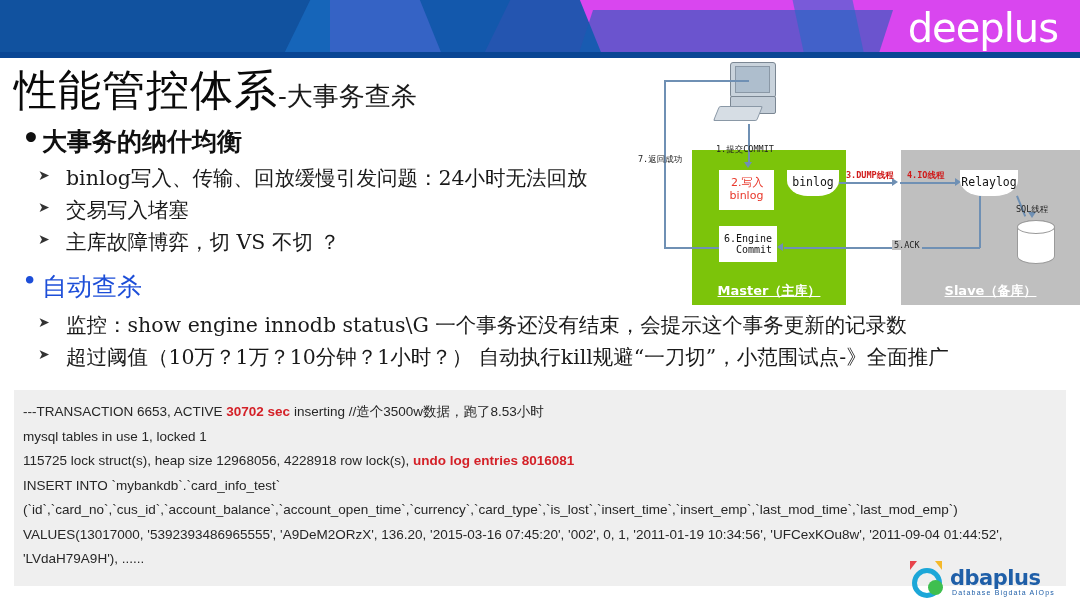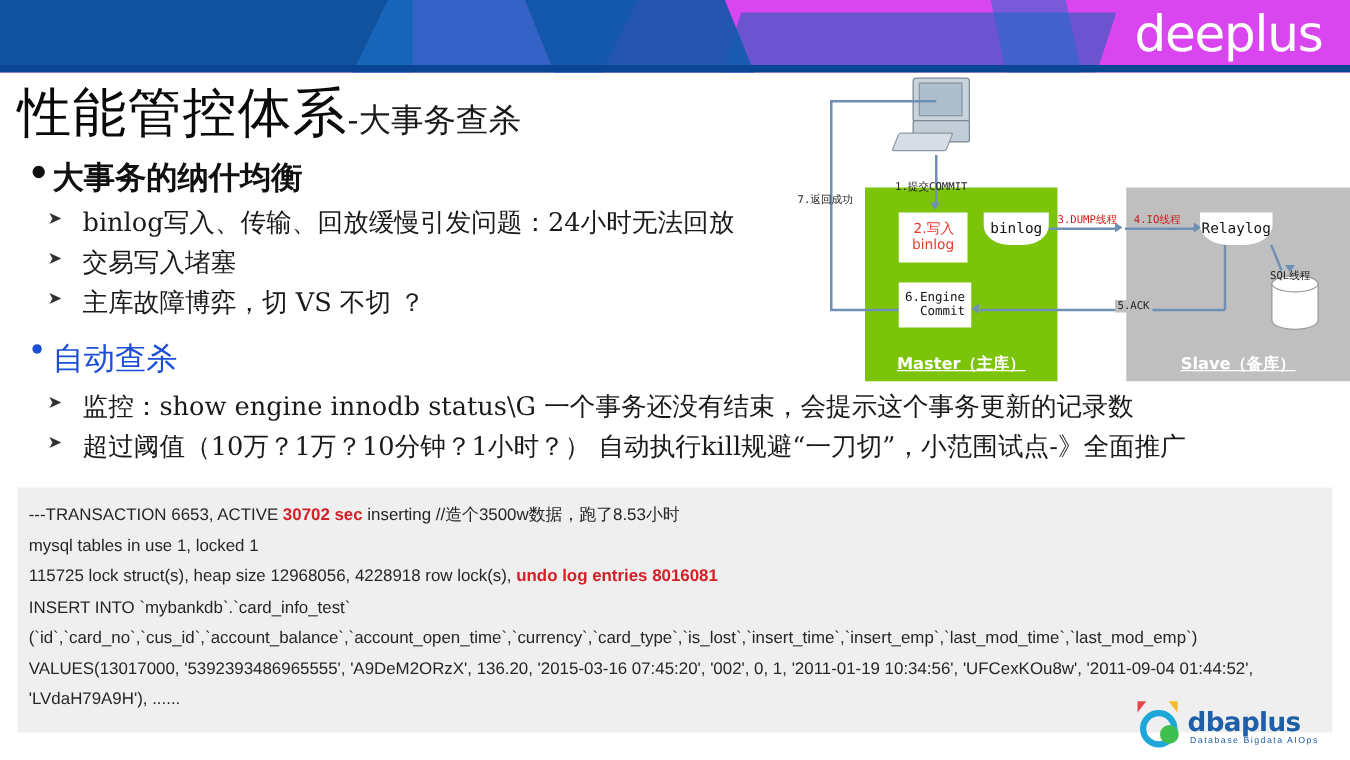--- a/index.html
+++ b/index.html
@@ -110,21 +110,21 @@
           border:1px solid #7b8793;border-radius:3px;}
   .pc-scr{position:absolute;left:19px;top:4px;width:33px;height:25px;background:#aebecd;
           border:1px solid #8a98a6;}
   .pc-base{position:absolute;left:14px;top:34px;width:44px;height:16px;background:#c3cdd7;
            border:1px solid #7b8793;border-radius:2px;}
   .pc-kbd{position:absolute;left:0px;top:44px;width:42px;height:13px;background:#d6dde4;
           border:1px solid #8a98a6;transform:skewX(-22deg);border-radius:2px;}
 
   .lbl{position:absolute;font-family:"DejaVu Sans Mono", monospace;
        font-size:8.5px;color:#222;white-space:nowrap;}
-  .lbl-red{color:#d01b1b;font-weight:normal;}
+  .lbl-red{color:#d01b1b;font-weight:bold;}
   .ar{position:absolute;background:#6f90b4;}
   .arh{position:absolute;width:0;height:0;}
   .arh-d{border-left:4px solid transparent;border-right:4px solid transparent;border-top:6px solid #6f90b4;}
   .arh-r{border-top:4px solid transparent;border-bottom:4px solid transparent;border-left:6px solid #6f90b4;}
   .arh-l{border-top:4px solid transparent;border-bottom:4px solid transparent;border-right:6px solid #6f90b4;}
 
   
   .code{
     position:absolute;left:14px;top:390px;width:1052px;height:196px;
     background:#efefef;padding:10px 14px 0 9px;box-sizing:border-box;
@@ -222,21 +222,21 @@
     <div class="node n-write">2.写入<br>binlog</div>
     <div class="node n-engine">6.Engine<br>Commit</div>
     <div class="node n-binlog">binlog</div>
     <div class="node n-relay">Relaylog</div>
     <div class="cyl"></div>
 
     <div class="lbl" style="left:92px;top:84px;">1.提交COMMIT</div>
     <div class="lbl" style="left:14px;top:94px;">7.返回成功</div>
     <div class="lbl lbl-red" style="left:222px;top:110px;">3.DUMP线程</div>
     <div class="lbl lbl-red" style="left:283px;top:110px;">4.IO线程</div>
-    <div class="lbl" style="left:392px;top:144px;margin-top:11px;">SQL线程</div>
+    <div class="lbl" style="left:392px;top:144px;">SQL线程</div>
     <div class="lbl" style="left:268px;top:180px;background:#bfbfbf;padding:0 2px;">5.ACK</div>
   </div>
 
   <div class="code" id="code-block">
       <div class="code-line"><span>---TRANSACTION 6653, ACTIVE </span><span class="hl">30702 sec</span><span> inserting  //造个3500w数据，跑了8.53小时</span></div>
       <div class="code-line"><span>mysql tables in use 1, locked 1</span></div>
       <div class="code-line"><span>115725 lock struct(s), heap size 12968056, 4228918 row lock(s), </span><span class="hl">undo log entries 8016081</span></div>
       <div class="code-line"><span>INSERT INTO `mybankdb`.`card_info_test`</span></div>
       <div class="code-line"><span>(`id`,`card_no`,`cus_id`,`account_balance`,`account_open_time`,`currency`,`card_type`,`is_lost`,`insert_time`,`insert_emp`,`last_mod_time`,`last_mod_emp`)</span></div>
       <div class="code-line"><span>VALUES(13017000, '5392393486965555', 'A9DeM2ORzX', 136.20, '2015-03-16 07:45:20', '002', 0, 1, '2011-01-19 10:34:56', 'UFCexKOu8w', '2011-09-04 01:44:52',</span></div>

